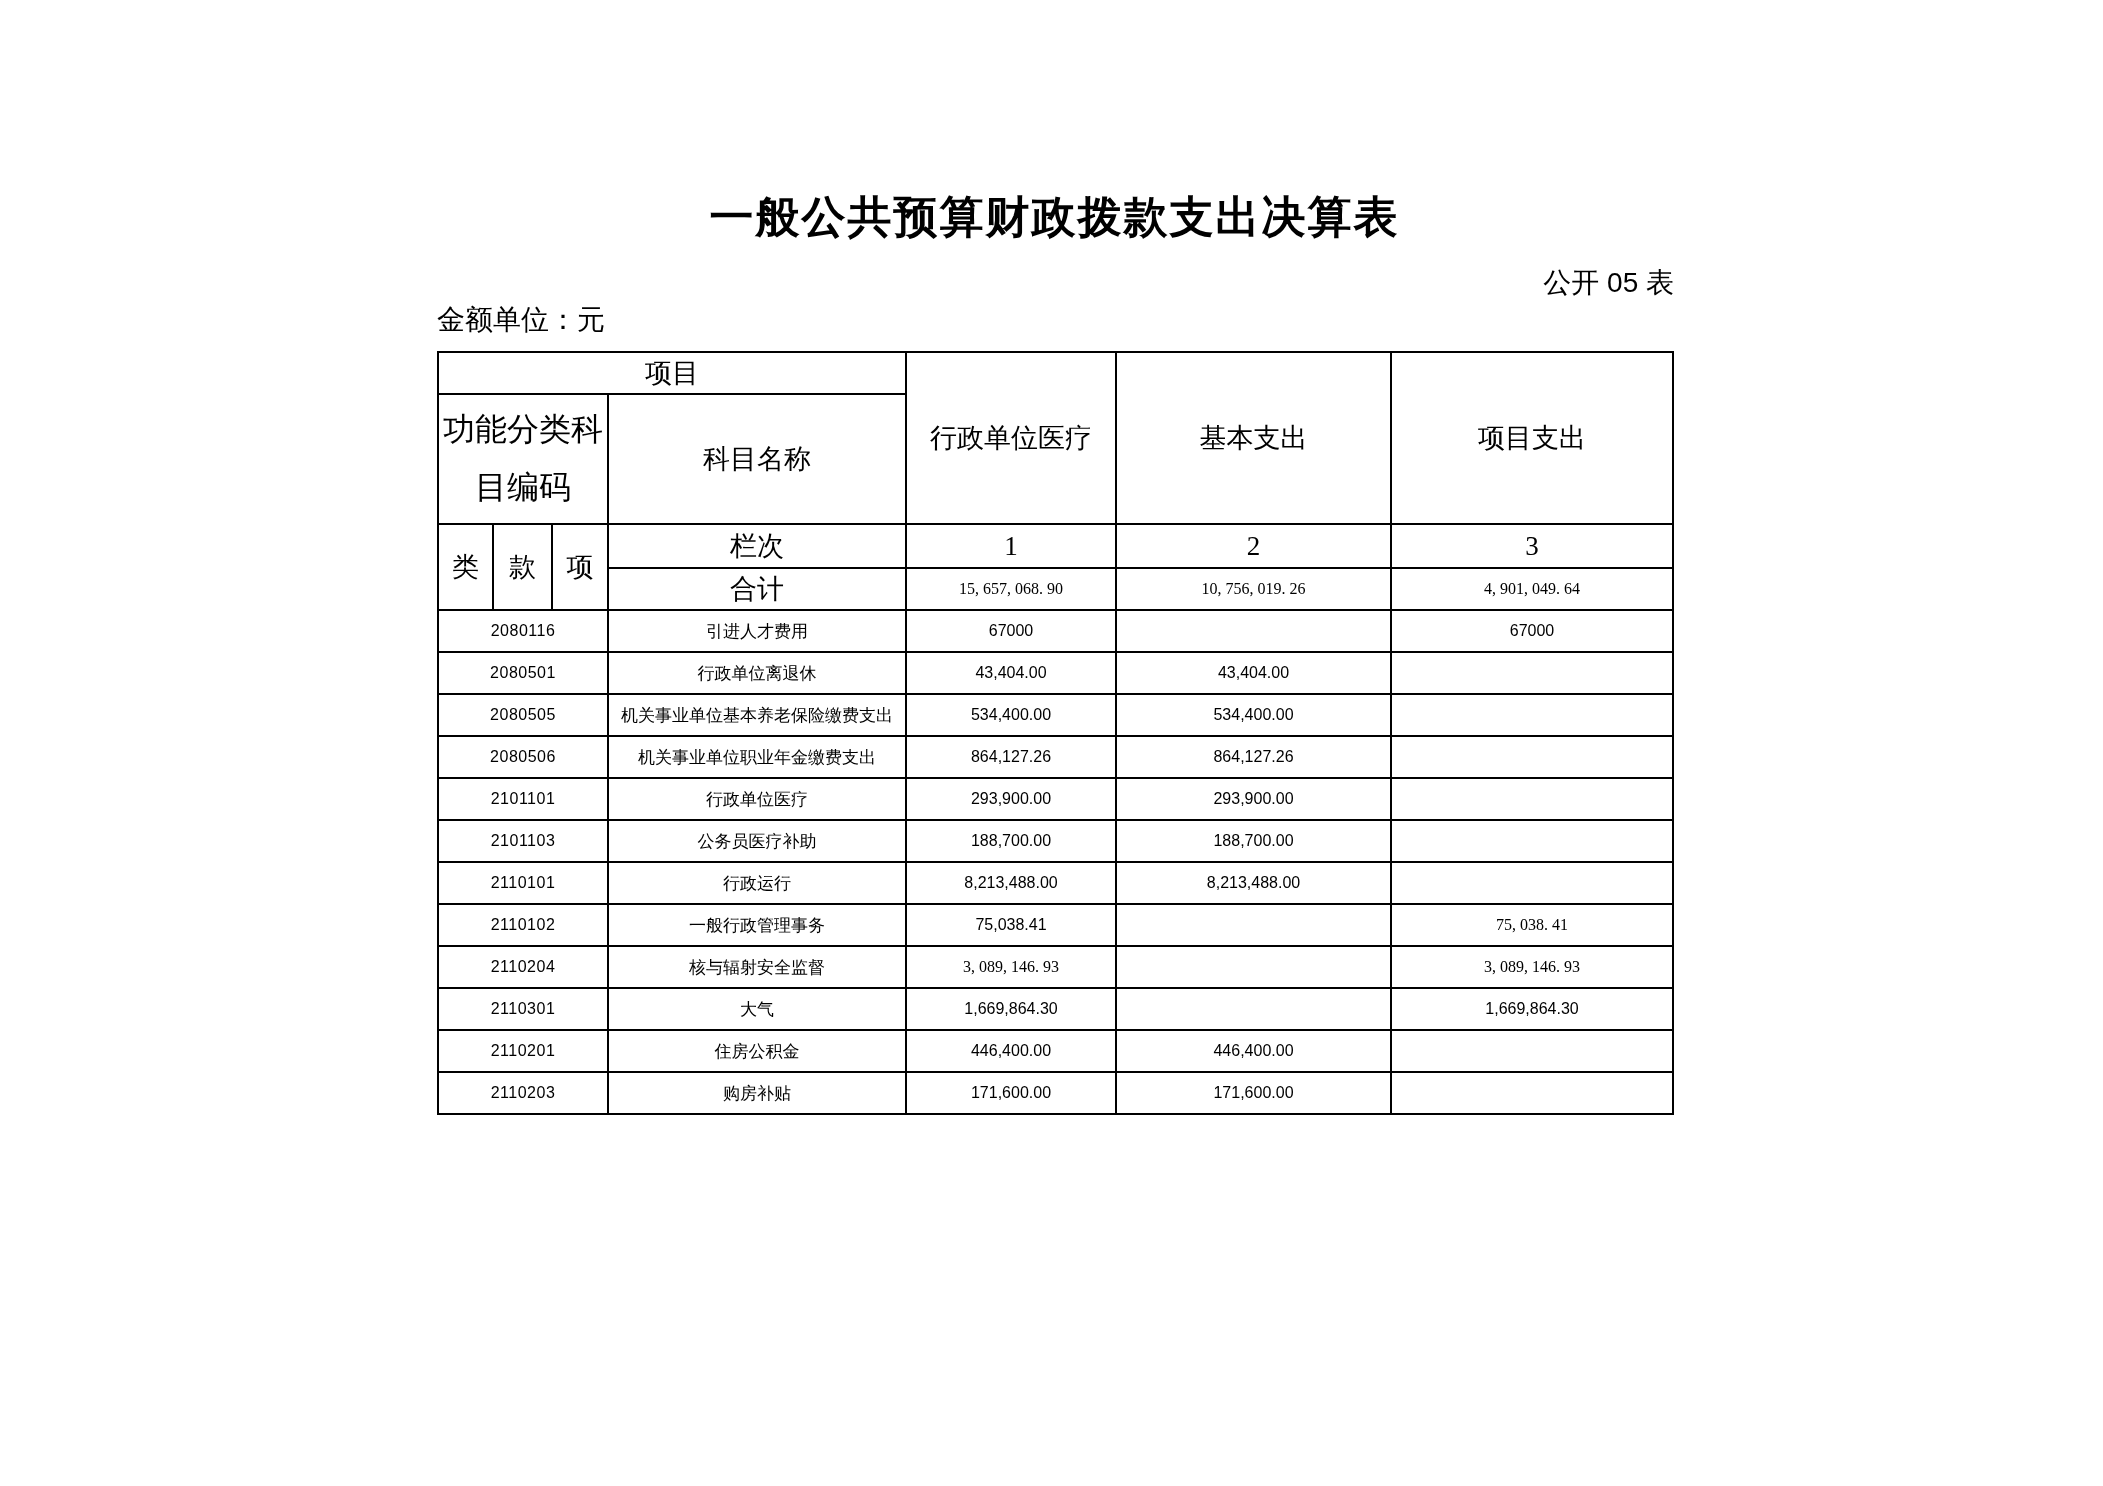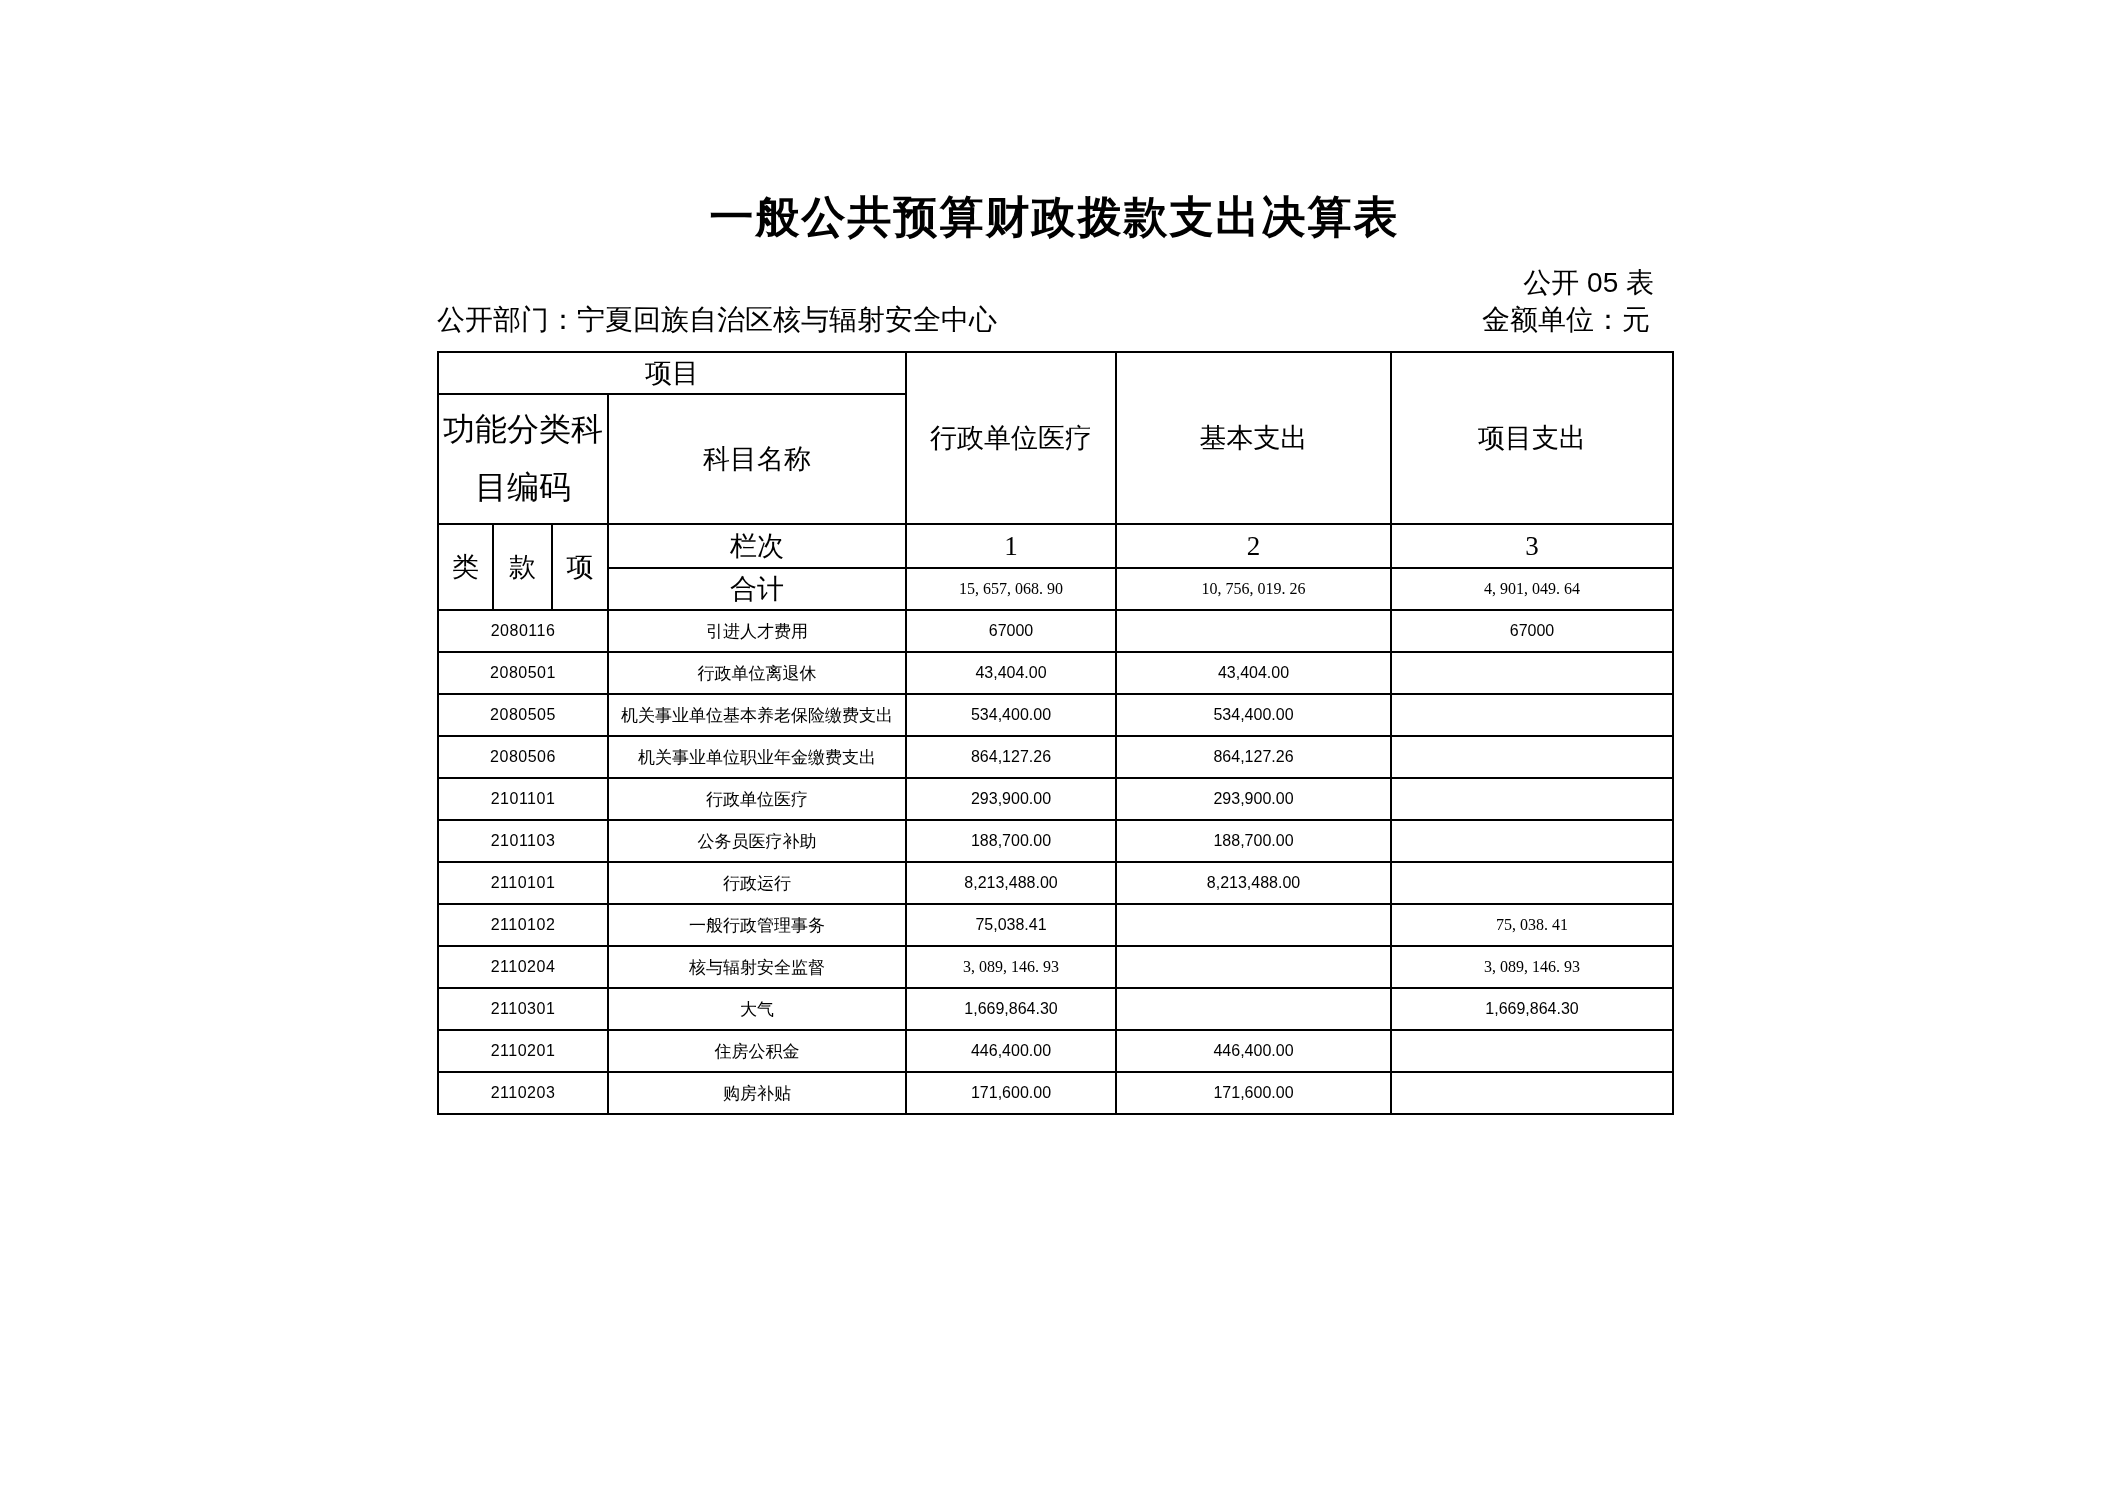--- a/index.html
+++ b/index.html
@@ -18,21 +18,21 @@
     width: 1235px;
     text-align: center;
     font-size: 44px;
     font-weight: bold;
     letter-spacing: 2px;
     white-space: nowrap;
   }
   .table-no {
     position: absolute;
     top: 264px;
-    left: 441px;
+    left: 461px;
     width: 1213px;
     text-align: right;
     font-size: 28px;
     white-space: nowrap;
   }
   .meta-line {
     position: absolute;
     top: 301px;
     left: 437px;
     width: 1213px;
@@ -89,21 +89,20 @@
 </head>
 <body>
 
 <div class="page">
 
   <div class="doc-title">一般公共预算财政拨款支出决算表</div>
 
   <div class="table-no">公开 05 表</div>
 
   <div class="meta-line">
-    <span>公开部门：宁夏回族自治区核与辐射安全中心</span>
     <span>金额单位：元</span>
   </div>
 
   <table class="budget">
     <colgroup>
       <col style="width:55px">
       <col style="width:59px">
       <col style="width:56px">
       <col style="width:298px">
       <col style="width:210px">

